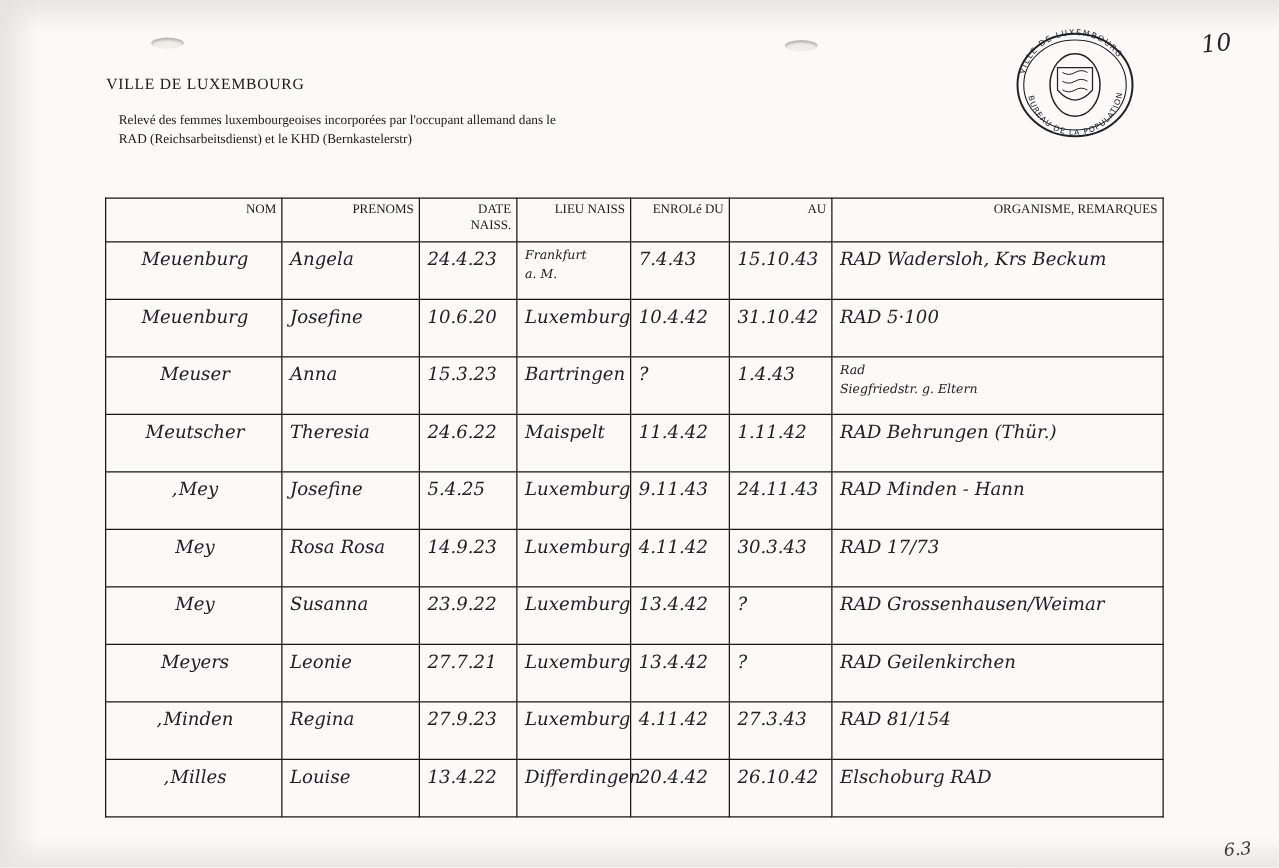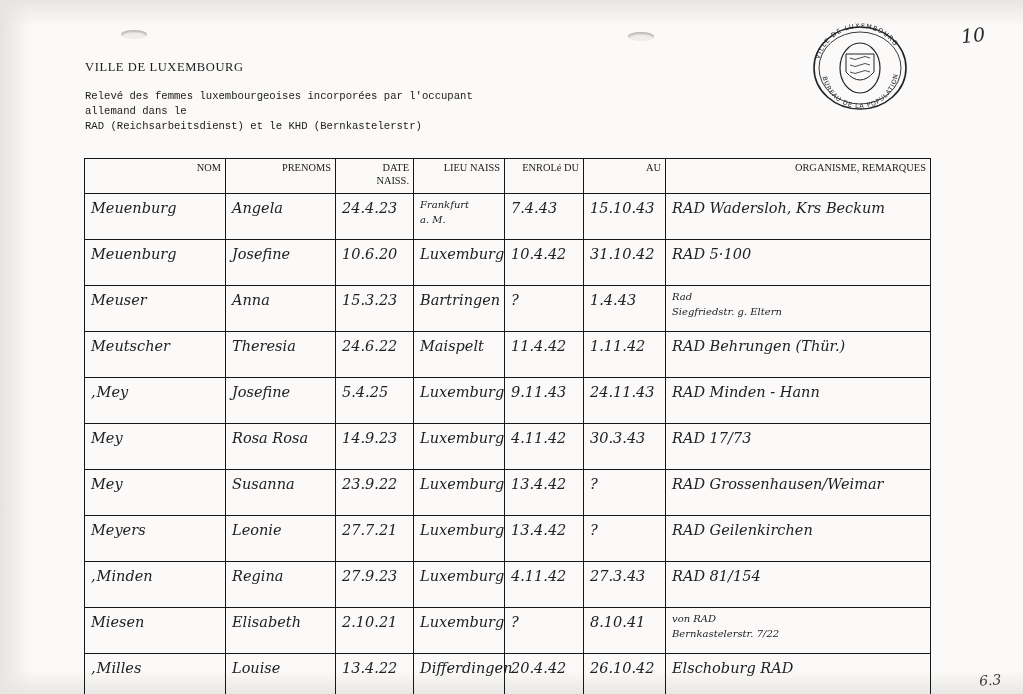--- a/index.html
+++ b/index.html
@@ -45,25 +45,24 @@
   
   .org-title {
     position: absolute;
     left: 85px; top: 60px;
     font-size: 12.5px;
     letter-spacing: 0.6px;
     font-family: "Liberation Serif", serif;
   }
   .subtitle {
     position: absolute;
-    left: 85px; top: 89px;
+    left: 95px; top: 89px;
     width: 430px;
     font-size: 10.6px;
     line-height: 15px;
-    font-family: Liberation Mono, monospace;
   }
 
   
   .page-number {
     position: absolute;
     right: 38px; top: 24px;
     font-family: "DejaVu Serif", serif;
     font-style: italic;
     font-size: 19px;
     color: #26272b;
@@ -121,21 +120,21 @@
     overflow: visible;
   }
   .reg-table tbody td.two-line {
     font-size: 10px;
     line-height: 15px;
     padding-top: 3px;
     white-space: normal;
   }
   
   tbody tr:nth-child(odd) td { transform: none; }
-  .hw-1 { font-size: 15px; }
+  .hw-1 { font-size: 15px; text-align: center; }
   .hw-2 { font-size: 14px; }
   .hw-3 { font-size: 13.5px; }
   .hw-small { font-size: 12.6px; }
   .pre-dot::before {
     content: ",";
     margin-right: 1px;
     color: #202126;
   }
 
   col.c-nom      { width: 141px; }
@@ -304,32 +303,20 @@
       <tr>
         <td class="hw-1 pre-dot">Minden</td>
         <td class="hw-2">Regina</td>
         <td class="hw-2">27.9.23</td>
         <td class="hw-3">Luxemburg</td>
         <td class="hw-2">4.11.42</td>
         <td class="hw-2">27.3.43</td>
         <td class="hw-2">RAD 81/154</td>
       </tr>
 
-      <tr>
-        <td class="hw-1">Miesen</td>
-        <td class="hw-2">Elisabeth</td>
-        <td class="hw-2">2.10.21</td>
-        <td class="hw-3">Luxemburg</td>
-        <td class="hw-2">?</td>
-        <td class="hw-2">8.10.41</td>
-        <td class="two-line">
-          <span>von RAD</span><br>
-          <span>Bernkastelerstr. 7/22</span>
-        </td>
-      </tr>
 
       <tr>
         <td class="hw-1 pre-dot">Milles</td>
         <td class="hw-2">Louise</td>
         <td class="hw-2">13.4.22</td>
         <td class="hw-small">Differdingen</td>
         <td class="hw-2">20.4.42</td>
         <td class="hw-2">26.10.42</td>
         <td class="hw-3">Elschoburg  RAD</td>
       </tr>

